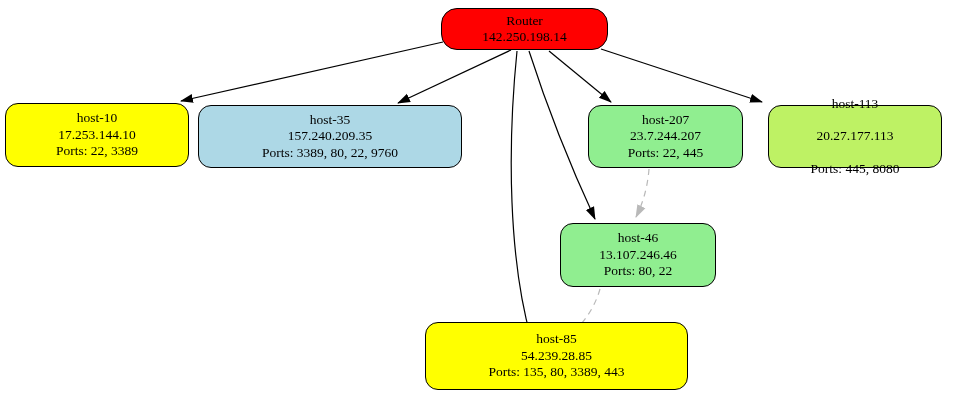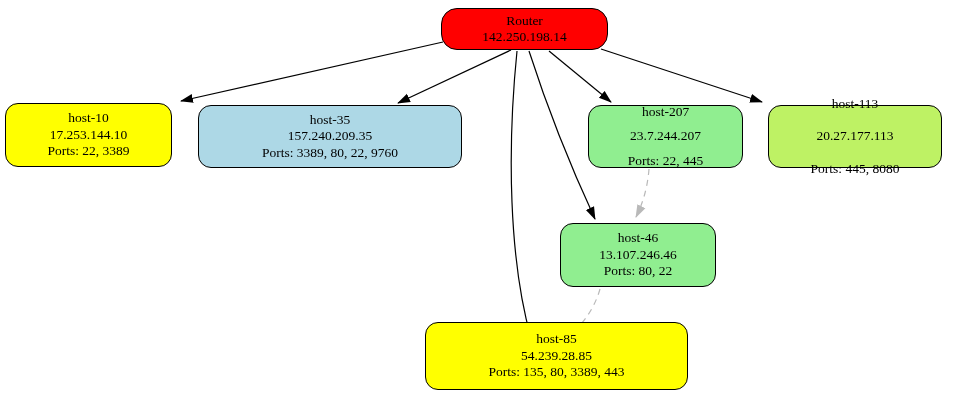--- a/index.html
+++ b/index.html
@@ -22,23 +22,23 @@
     justify-content:center;
     text-align:center;
     color:#000000;
     font-size:13.5px;
     line-height:16.5px;
     padding:14px 6px;
   }
   .node div{white-space:nowrap;}
   
   #node-router  {left:441px;top:8px;  width:167px;height:42px;border-radius:16px;}
-  #node-host10  {left:5px;  top:103px;width:167px;height:64px;}
+  #node-host10  {left:5px;  top:103px;width:184px;height:64px;}
   #node-host35  {left:198px;top:105px;width:264px;height:63px;}
-  #node-host207 {left:588px;top:105px;width:155px;height:63px;gap:8px;}
+  #node-host207 {left:588px;top:105px;width:155px;height:63px;}
   #node-host113 {left:768px;top:105px;width:174px;height:63px;}
   #node-host46  {left:537px;top:223px;width:156px;height:64px;margin-left:23px;}
   #node-host85  {left:425px;top:322px;width:263px;height:68px;}
 </style>
 </head>
 <body>
 
 <div class="canvas">
 
   <svg class="edges" viewBox="0 0 953 417" xmlns="http://www.w3.org/2000/svg">

